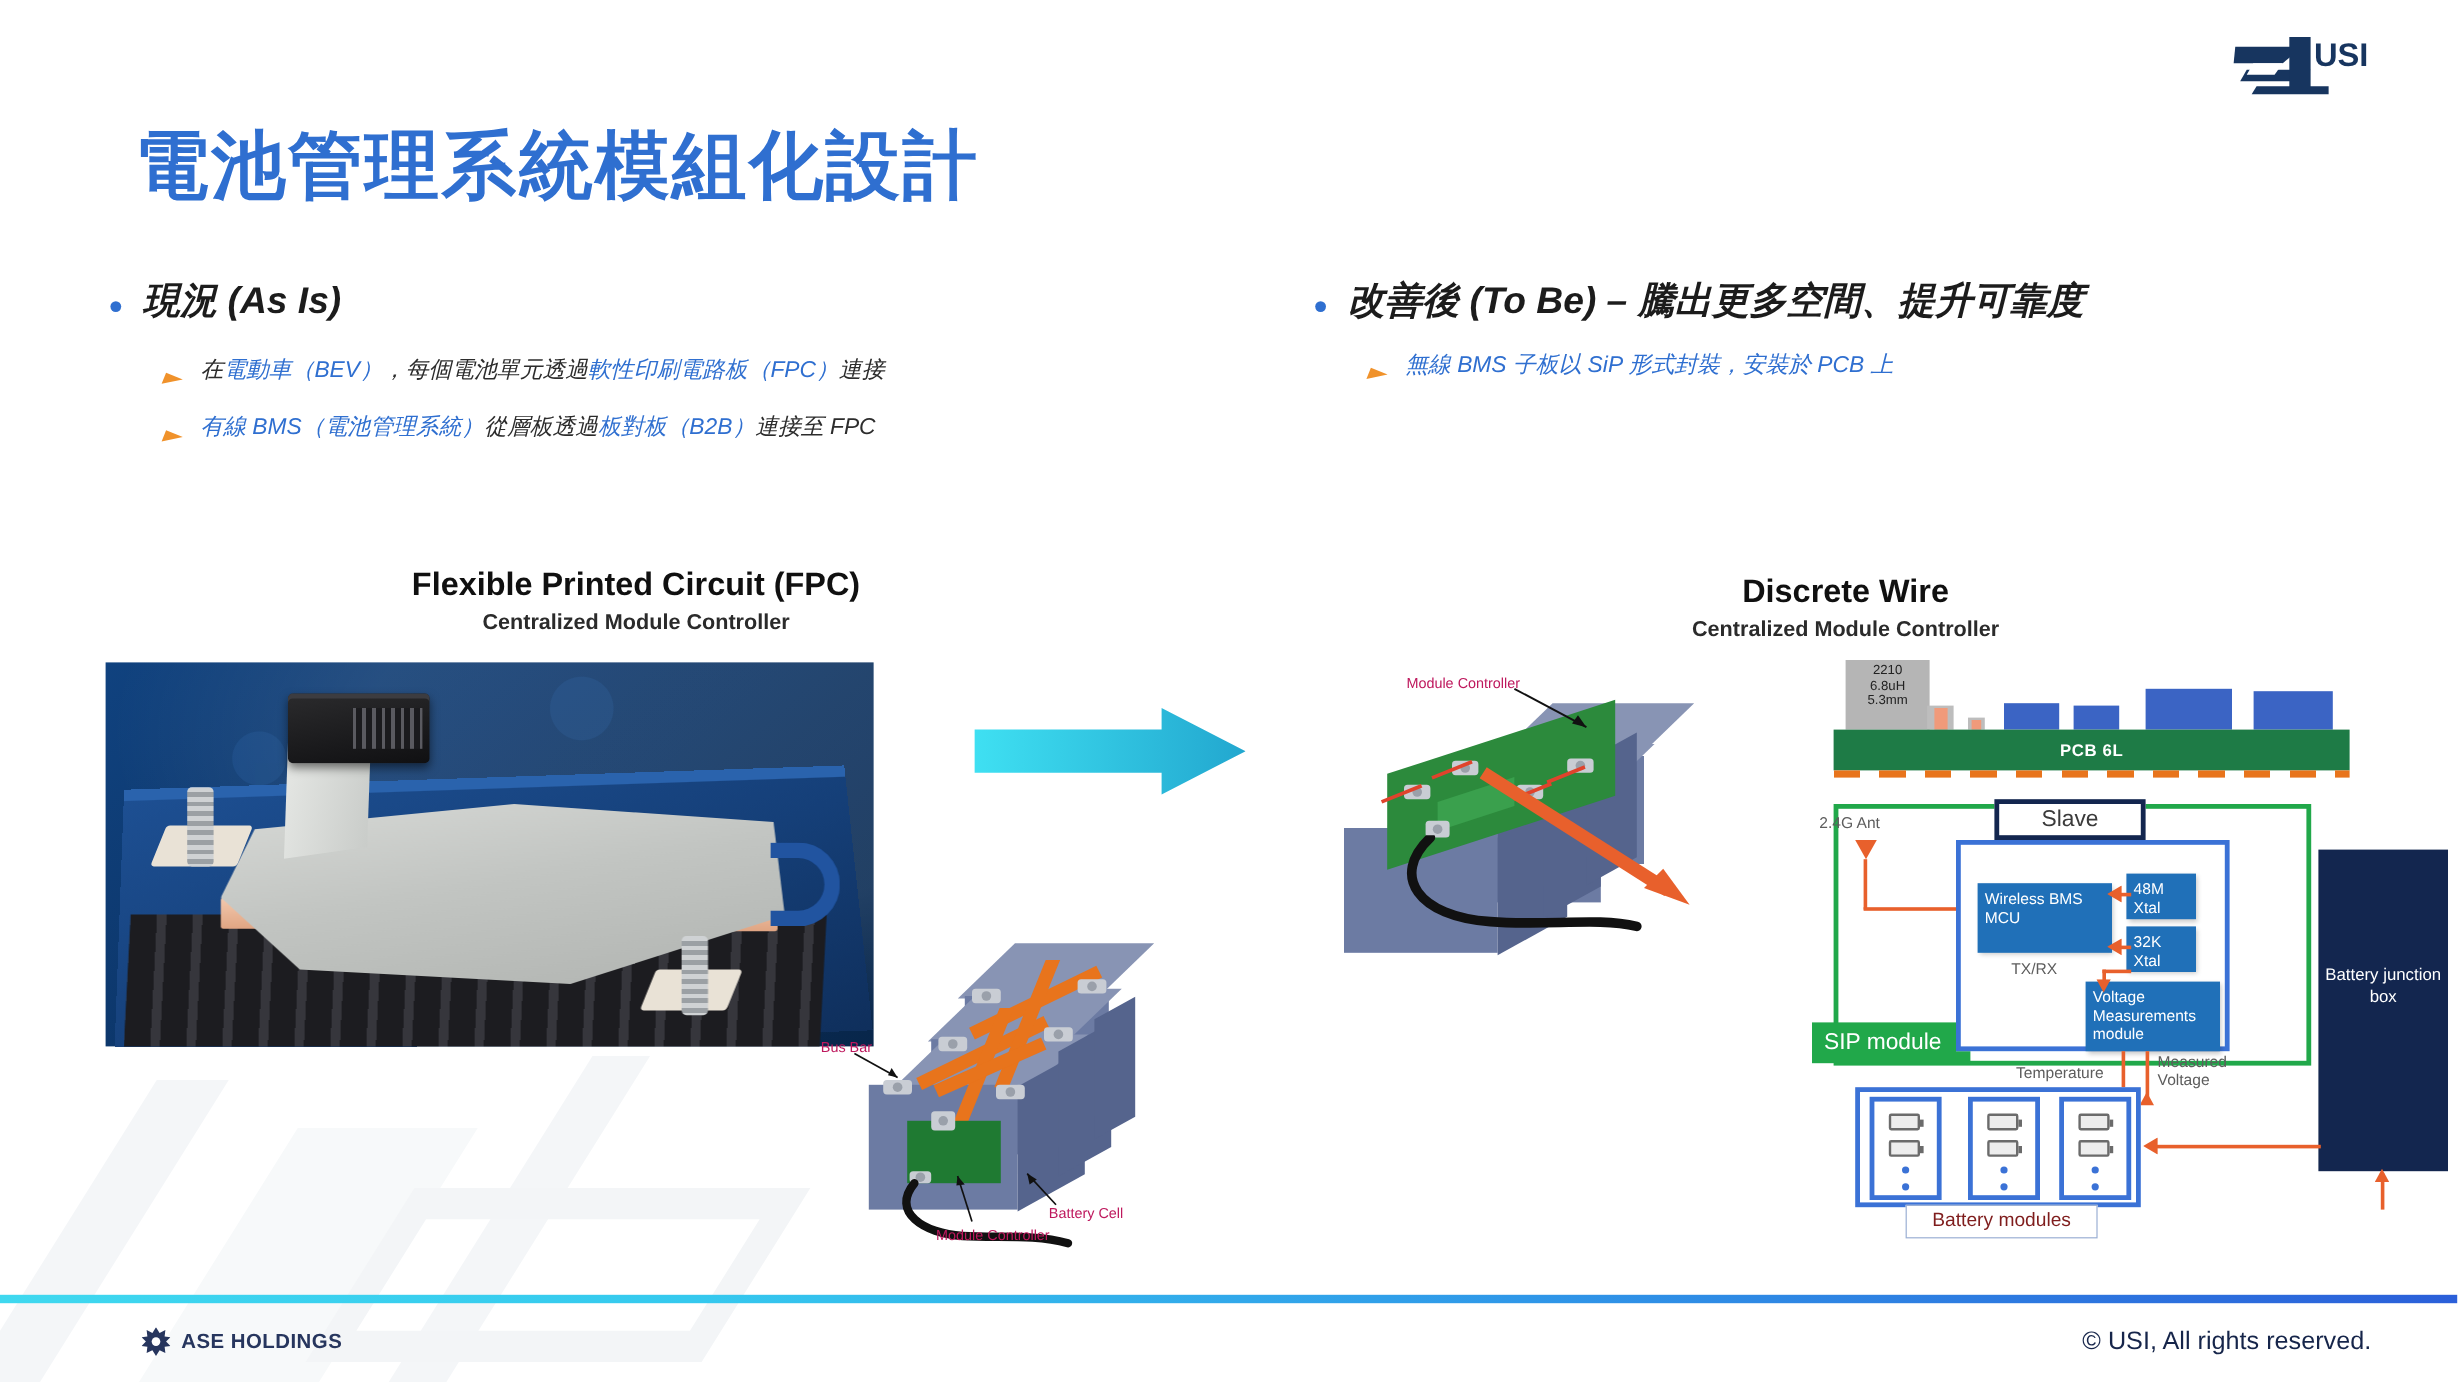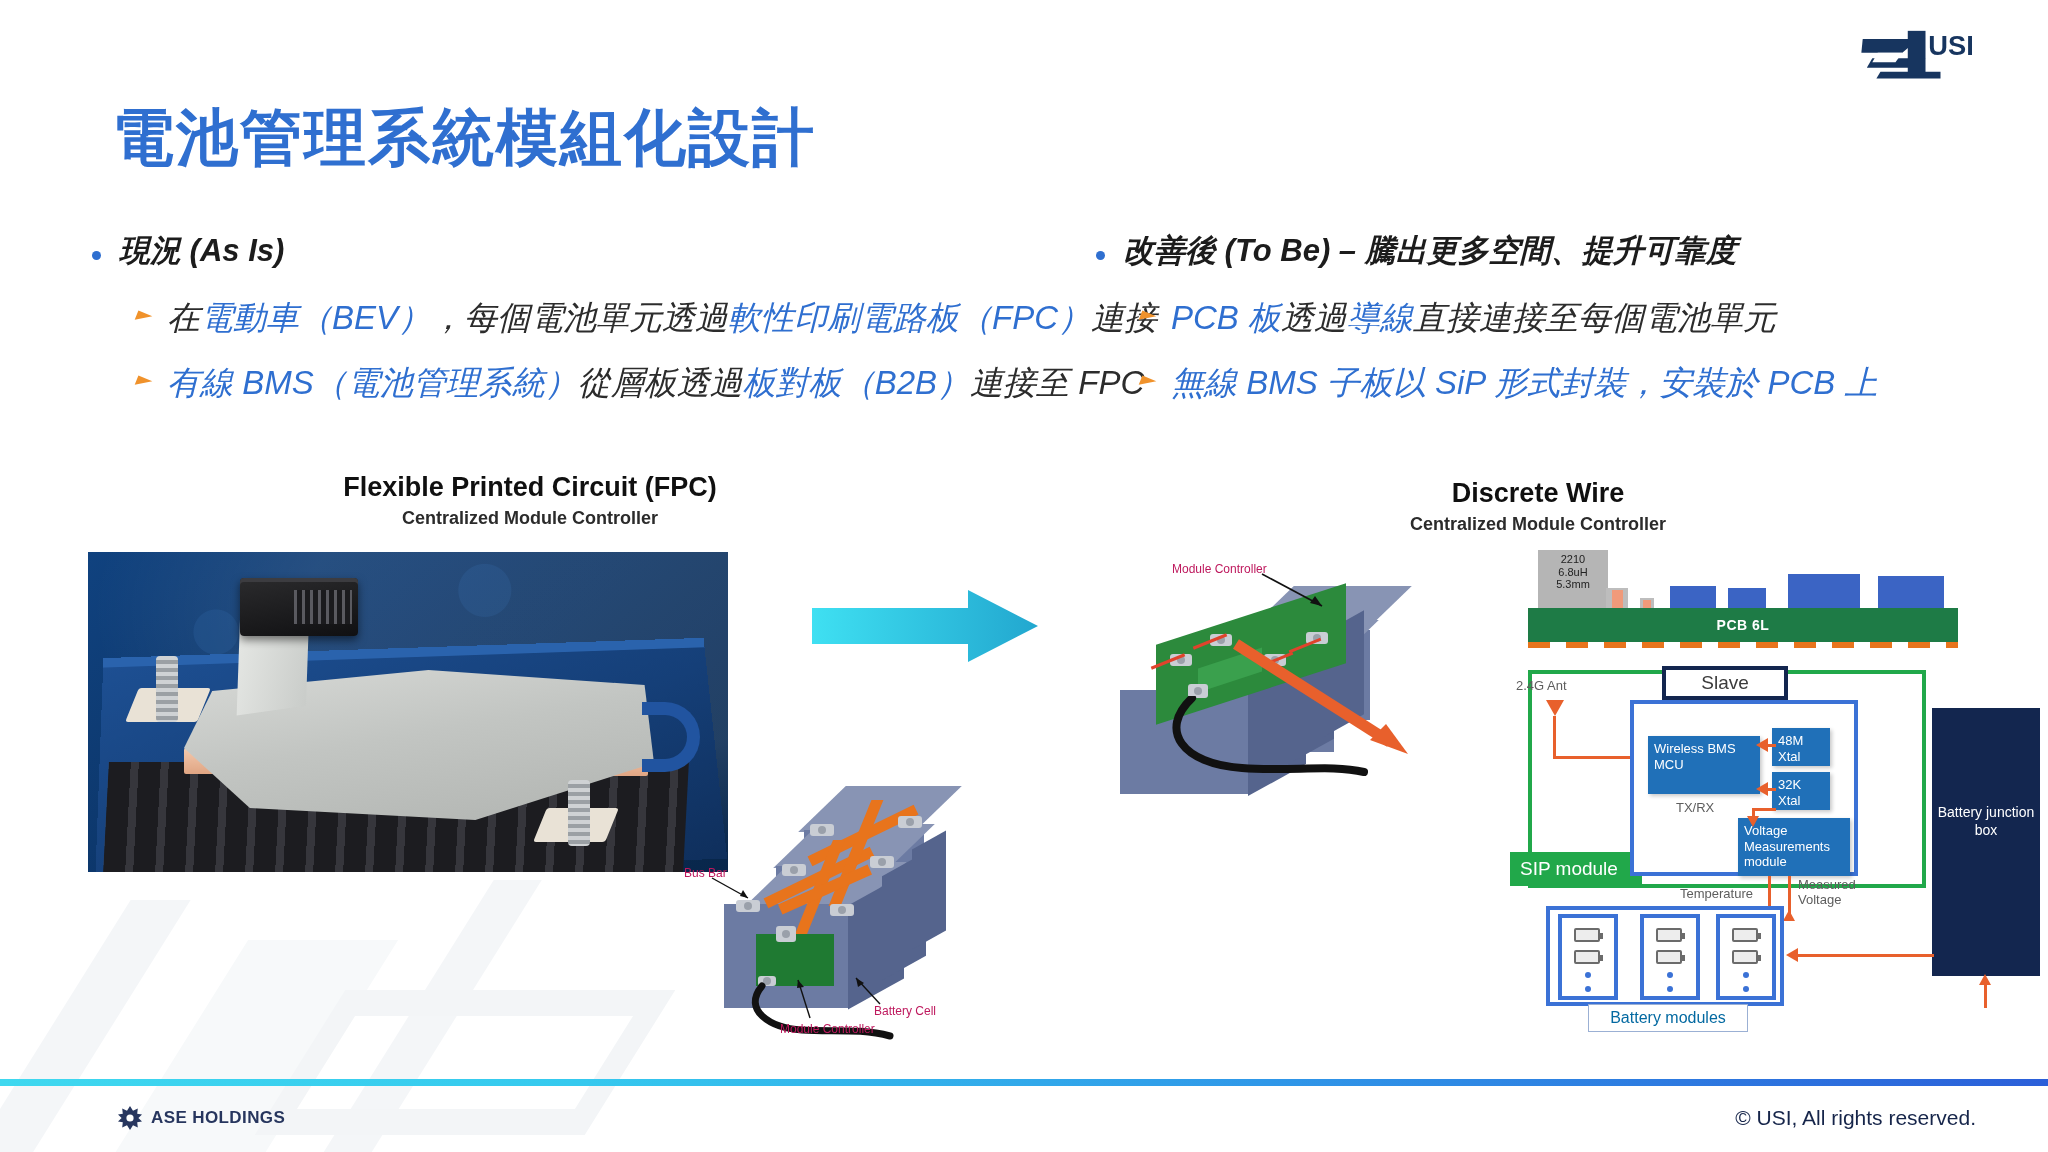--- a/index.html
+++ b/index.html
@@ -64,21 +64,21 @@
   .l2 { display: flex; align-items: flex-start; gap: 16px; margin-left: 44px; }
   .l2-first { margin-top: 26px; }
   .l2-next  { margin-top: 22px; }
   .l2-bullet {
     width: 0; height: 0; flex: none; margin-top: 16px;
     border-left: 15px solid #f0922b;
     border-bottom: 10px solid transparent;
     transform: rotate(22deg);
   }
   .l2-text {
-    font-size: 33px; color: #2c2c2c; line-height: 1.3; white-space: nowrap;
+    font-size: 19px; color: #2c2c2c; line-height: 1.3; white-space: nowrap;
   }
   .hl { color: #2f6fd0; }
   .all-blue { color: #2f6fd0; }
 
   
   .fig-cap { position: absolute; text-align: center; }
   .fig-cap .t1 {
     font-size: 27px; font-weight: 700; color: #101010; line-height: 1.15;
   }
   .fig-cap .t2 {
@@ -233,21 +233,21 @@
   .bm-outer {
     position:absolute; left:36px; top:346px; width:238px; height:100px;
     border:4px solid #3b72d6; background:#fff;
   }
   .bm-cell {
     position:absolute; top:354px; width:60px; height:86px;
     border:4px solid #3b72d6; background:#fff;
   }
   .bm-tag {
     position:absolute; left:78px; top:444px; width:160px; height:28px;
-    border:1px solid #9bb0d4; background:#fff; color:#0369a1;
+    border:1px solid #9bb0d4; background:#fff; color:#7f1d1d;
     font-size:16px; display:flex; align-items:center; justify-content:center;
   }
   .batt-ic {
     position:absolute; width:26px; height:14px; border:2px solid #6b6b6b;
     border-radius:2px; background:#ededed;
   }
   .batt-ic::after{
     content:""; position:absolute; right:-5px; top:3px; width:3px; height:6px; background:#6b6b6b;
   }
   .dot3 { position:absolute; width:6px; height:6px; border-radius:50%; background:#3b72d6; }
@@ -307,26 +307,20 @@
       </div>
     </div>
   </div>
 
   <div class="col col-right">
     <div class="l1">
       <div class="l1-bullet"></div>
       <div class="l1-text">改善後 (To Be) – 騰出更多空間、提升可靠度</div>
     </div>
 
-    <div class="l2 l2-first">
-      <div class="l2-bullet"></div>
-      <div class="l2-text">
-        <span class="hl">PCB 板</span><span>透過</span><span class="hl">導線</span><span>直接連接至每個電池單元</span>
-      </div>
-    </div>
 
     <div class="l2 l2-next">
       <div class="l2-bullet"></div>
       <div class="l2-text all-blue">無線 BMS 子板以 SiP 形式封裝，安裝於 PCB 上</div>
     </div>
   </div>
 
   <div class="fig-cap cap-fpc">
     <div class="t1">Flexible Printed Circuit (FPC)</div>
     <div class="t2">Centralized Module Controller</div>

